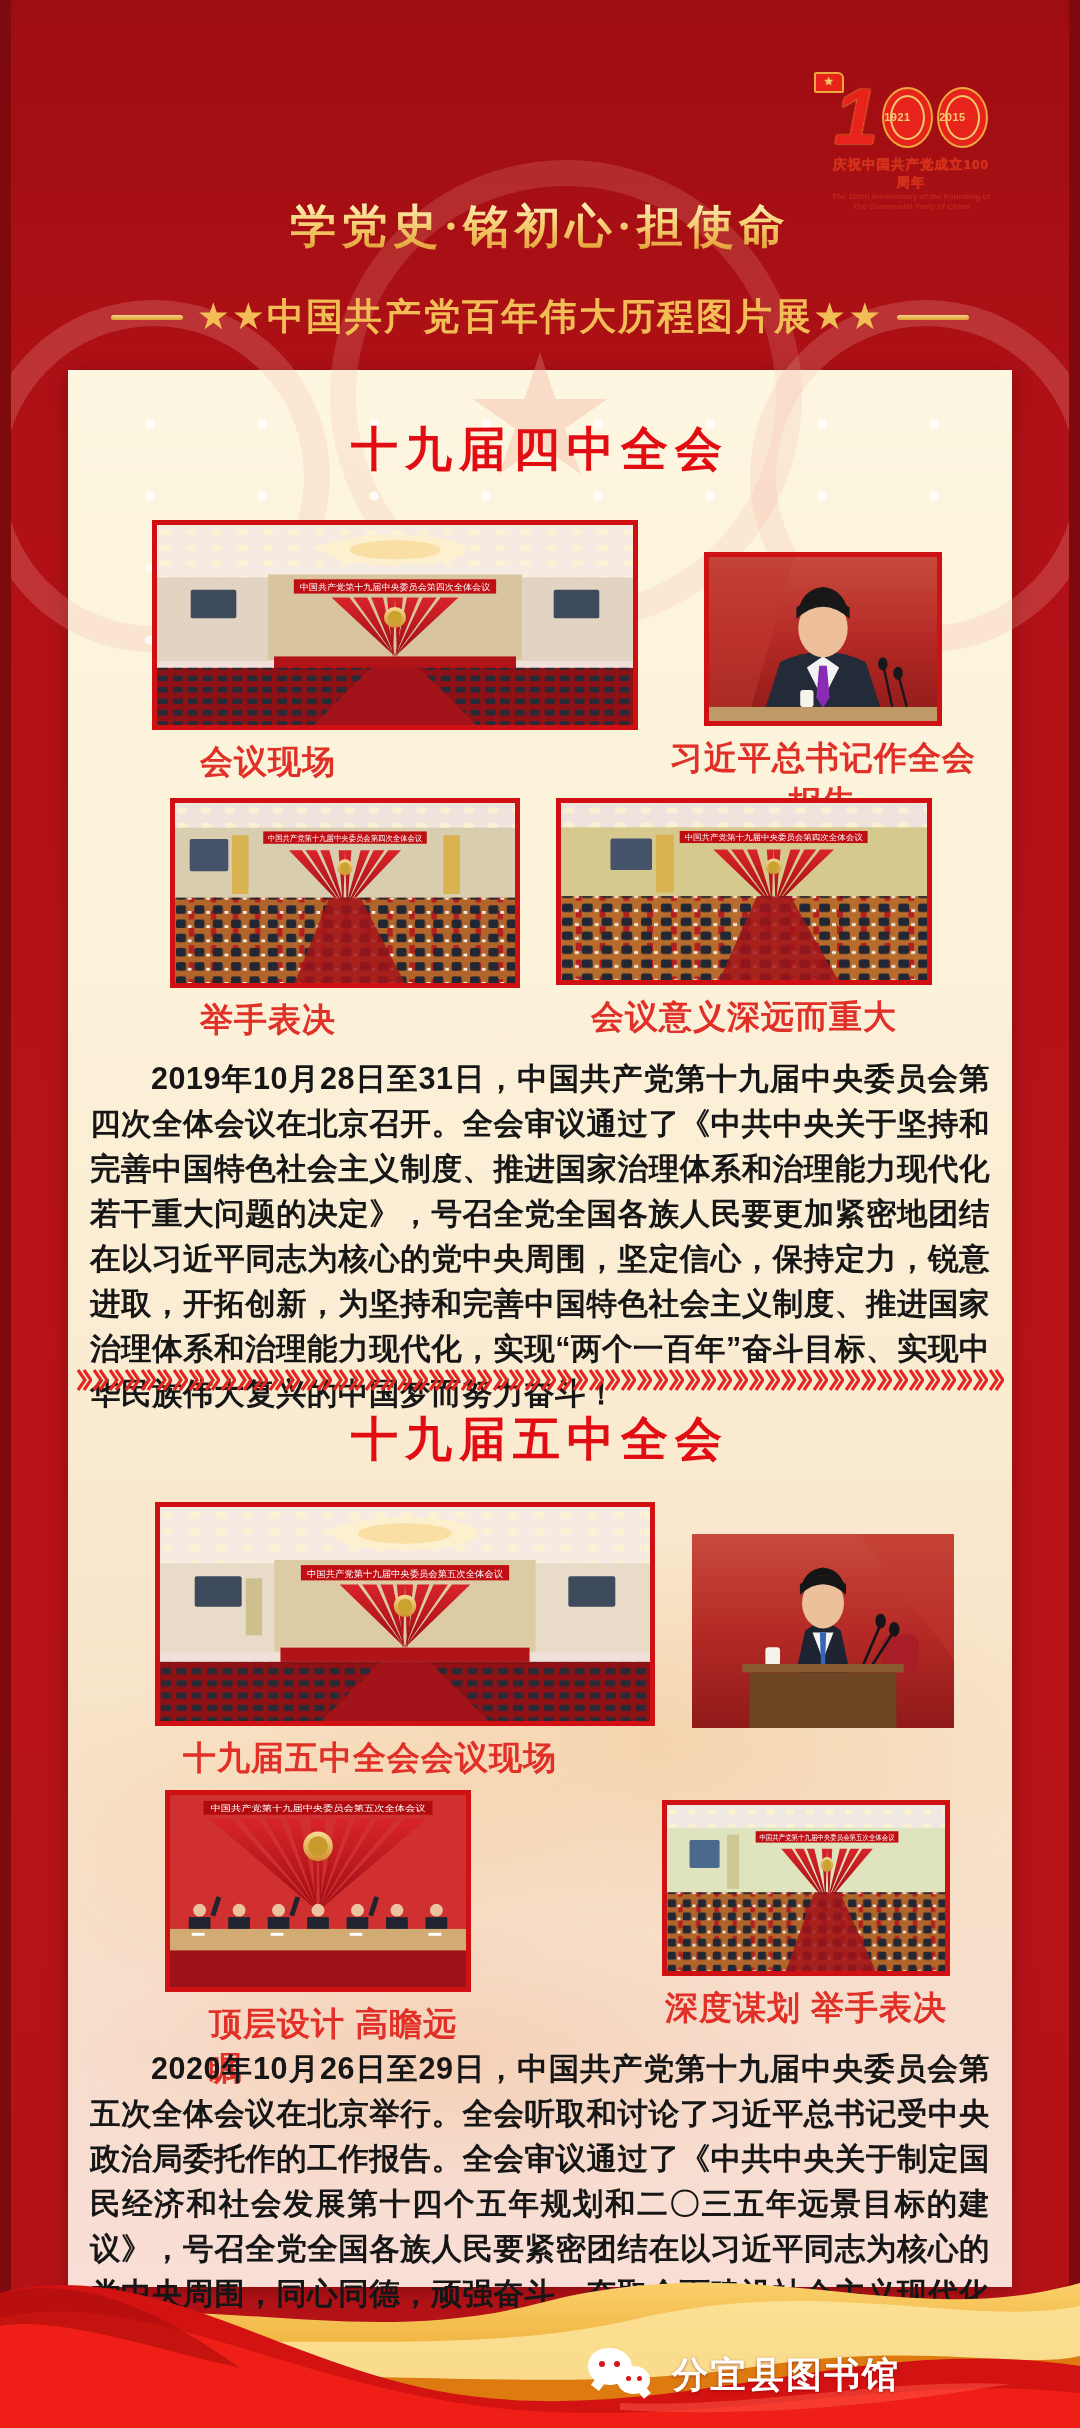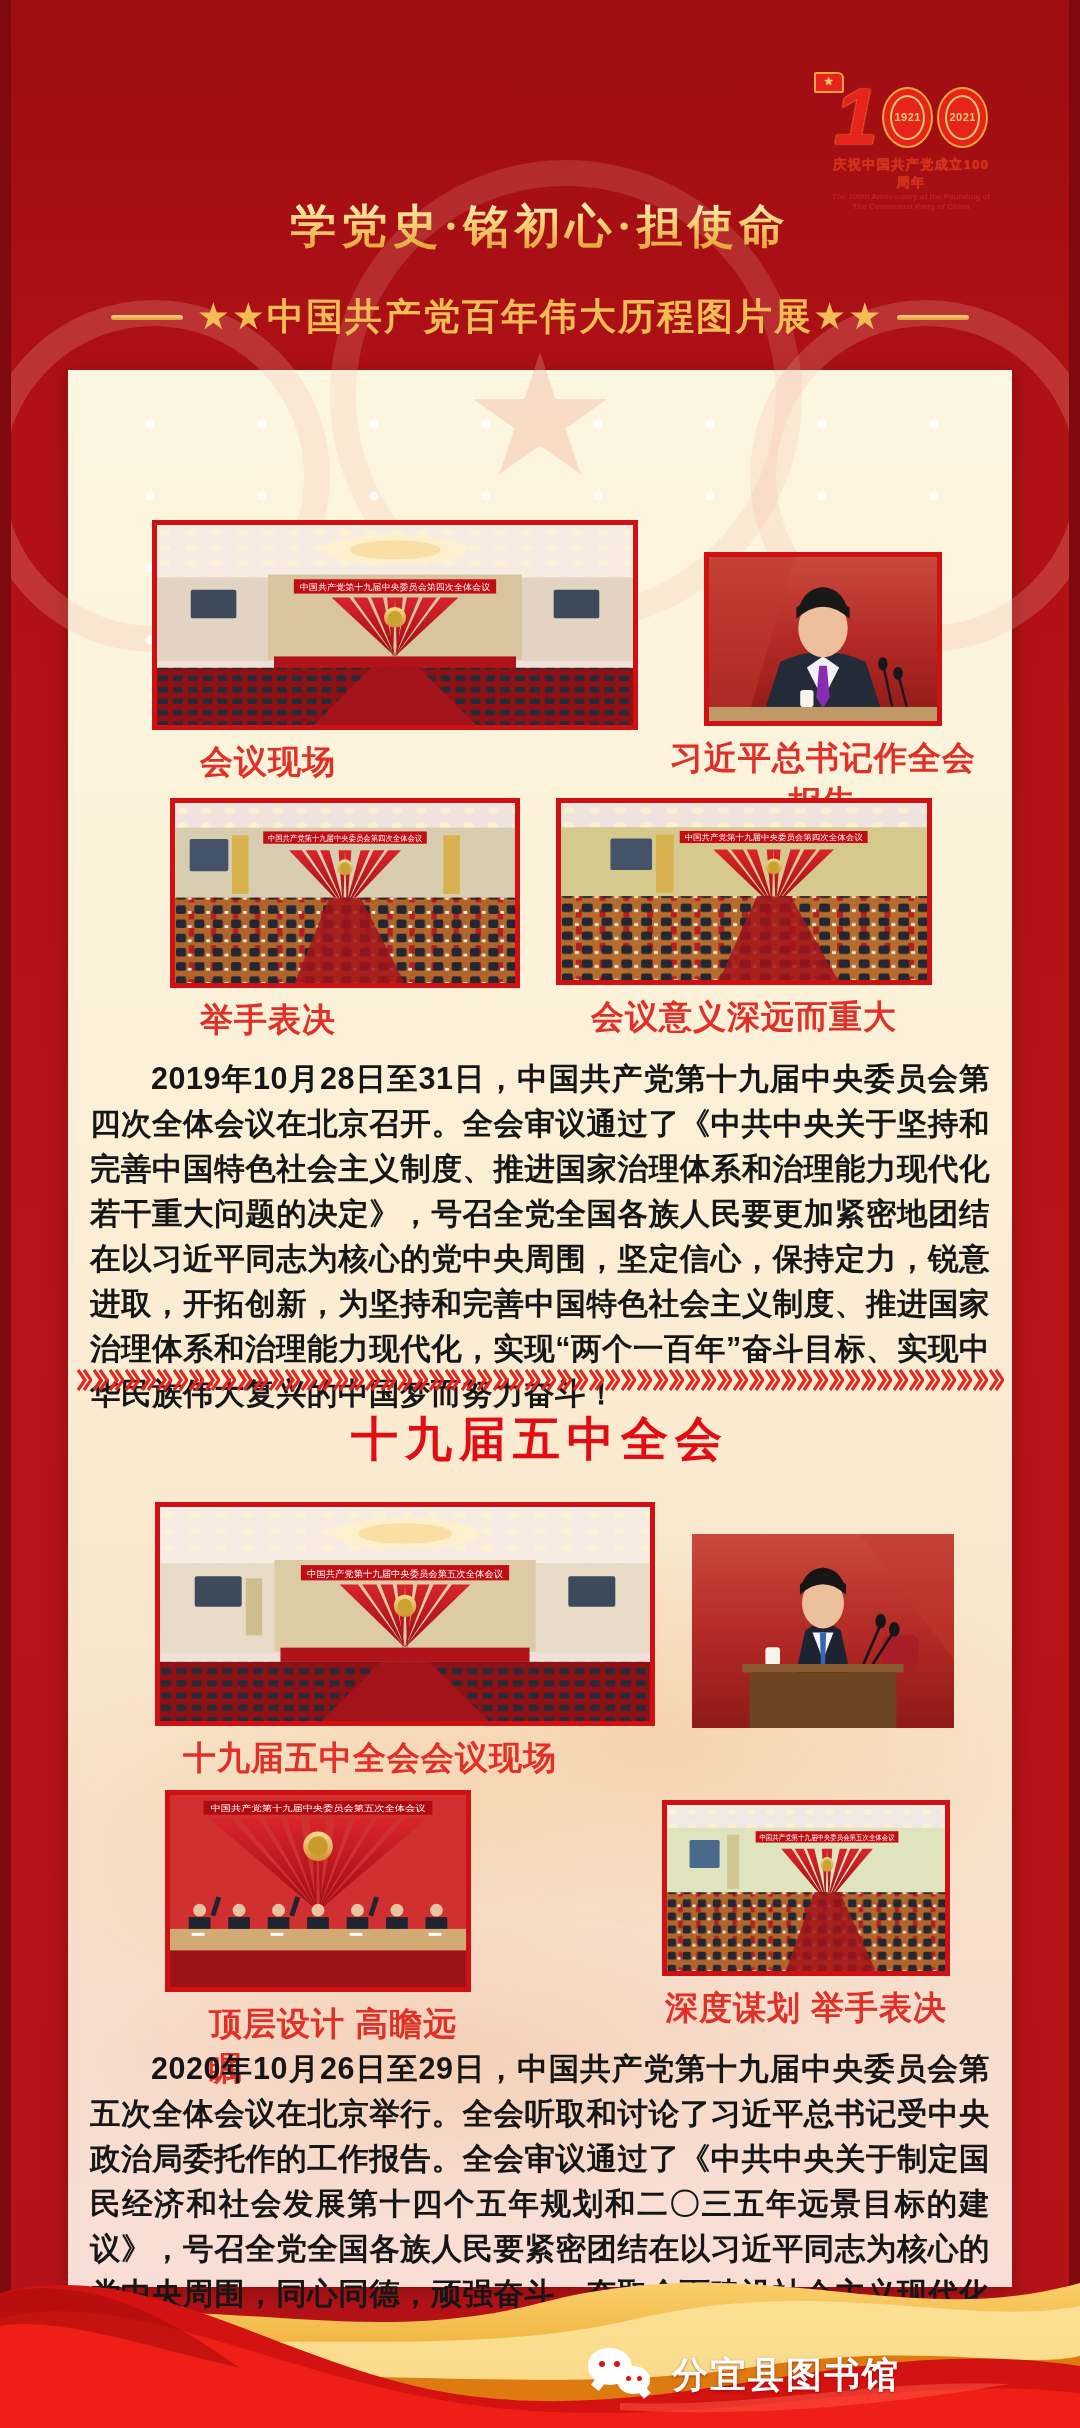--- a/index.html
+++ b/index.html
@@ -11,21 +11,21 @@
 
   
   .logo100{position:absolute;right:84px;top:84px;width:170px;text-align:center;z-index:3;}
   .l-row{display:flex;align-items:center;justify-content:center;height:66px;position:relative;}
   .l-one{font-size:80px;line-height:62px;font-weight:800;font-style:italic;color:#e8231c;
     text-shadow:0 0 2px #eda93c,0 0 1px #eda93c;position:relative;}
   .l-flag{position:absolute;left:-20px;top:-14px;width:26px;height:17px;background:#e8231c;
     border:2px solid #eda93c;border-radius:2px 6px 2px 2px;color:#f4cd74;font-size:11px;line-height:14px;
     font-style:normal;text-align:center;}
   .l-zero{width:47px;height:57px;border-radius:50%;background:#e8231c;border:2px solid #eda93c;
-    margin-left:4px;position:relative;display:flex;align-items:center;justify-content:center;}
+    margin-left:4px;position:relative;display:flex;align-items:center;}
   .l-zero::before{content:"";position:absolute;inset:6px;border:2px solid #f2c96e;border-radius:50%;}
   .l-year{font-size:11px;color:#f4cd74;font-weight:700;letter-spacing:.5px;}
   .l-cap-cn{margin-top:6px;font-size:13.5px;font-weight:700;color:#e2271d;text-shadow:0 0 1px #a8661a;letter-spacing:1px;}
   .l-cap-en{font-size:8px;line-height:1.3;font-weight:700;color:#c2241b;}
 
   
   .main-title{position:absolute;left:0;right:0;top:196px;text-align:center;
     font-family:"Liberation Serif","DejaVu Serif",serif;font-weight:900;font-size:46px;
     letter-spacing:5px;color:#f3c660;z-index:2;}
   @supports (-webkit-background-clip:text){
@@ -140,21 +140,21 @@
   <div class="edge left"></div>
   <div class="edge right"></div>
 
   <div class="logo100">
     <div class="l-row">
       <span class="l-one"><span>1</span><span class="l-flag">★</span></span>
       <span class="l-zero">
           <span class="l-year">1921</span>
         </span>
       <span class="l-zero">
-          <span class="l-year">2021</span>
+          <span class="l-year">2015</span>
         </span>
     </div>
     <div class="l-cap-cn">庆祝中国共产党成立100周年</div>
     <div class="l-cap-en">
       <div>The 100th Anniversary of the Founding of</div>
       <div>The Communist Party of China</div>
     </div>
   </div>
 
   <div class="main-title">学党史·铭初心·担使命</div>
@@ -166,20 +166,21 @@
 
   <div class="card">
     <div class="ring r1"></div>
     <div class="ring r2"></div>
     <div class="ring r3"></div>
     <div class="deco-star"></div>
     <div class="card-deco-dots"></div>
     <div class="wash w1"></div>
     <div class="wash w2"></div>
 
+    <div class="section-title st-1">十九届四中全会</div>
 
     <figure class="photo-fig pf-s1r1l" style="margin:0">
       <div class="photo">
         <svg viewBox="0 0 480 210" preserveAspectRatio="none">
           <rect width="480" height="210" fill="#efe0da"></rect>
           <rect width="480" height="55" fill="#f6ebe2"></rect>
           <rect width="480" height="55" fill="url(#pLight)"></rect>
           <ellipse cx="240" cy="26" rx="72" ry="16" fill="#fdf0cf"></ellipse>
           <ellipse cx="240" cy="26" rx="46" ry="10" fill="#f9dfa4"></ellipse>
           <rect x="0" y="55" width="112" height="88" fill="#e3d3c3"></rect>

